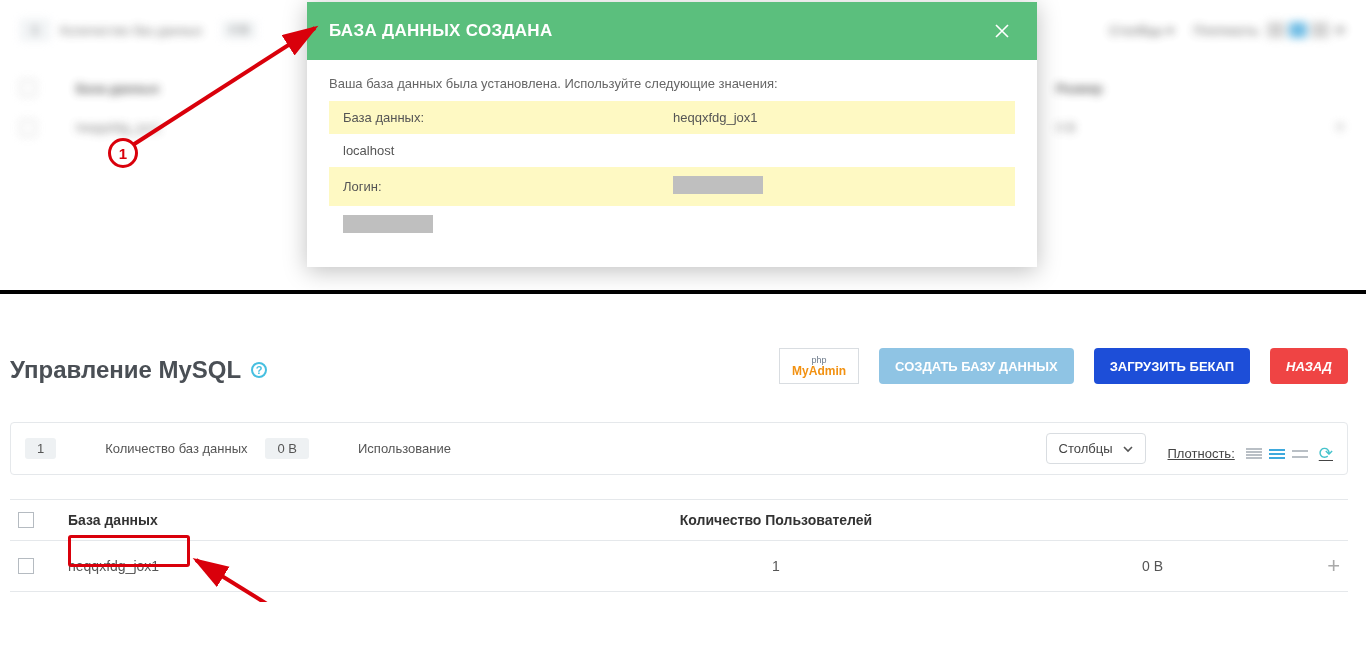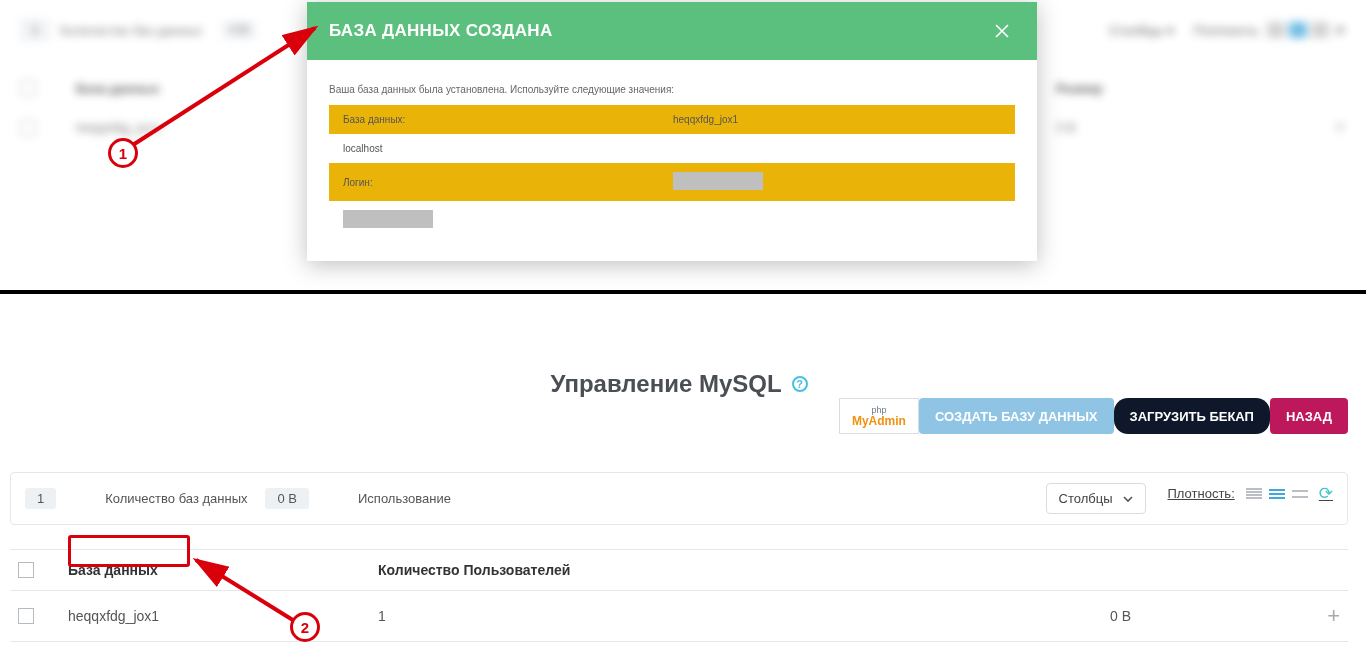--- a/index.html
+++ b/index.html
@@ -27,72 +27,72 @@
   .blur-col2 { width:620px; }
   .blur-col3 { flex:1; }
 
   .blur-row { display:flex; align-items:center; margin-top:20px; font-size:13px; color:#666; }
 
   
   .modal { position: absolute; left: 307px; top: 2px; width: 730px; background: #fff; box-shadow: 0 4px 22px rgba(0,0,0,0.25); }
   .modal-header { background: #5bbf7d; color: #fff; display: flex; align-items: center; justify-content: space-between; padding: 16px 22px; font-size: 17px; font-weight: 700; letter-spacing: .3px; }
   .modal-close { width: 26px; height: 26px; cursor:pointer; display:flex; align-items:center; justify-content:center; }
   .modal-close svg { width: 18px; height:18px; stroke:#fff; stroke-width:2.2; }
-  .modal-body { padding: 24px 22px 22px 22px; color:#666; font-size:10px; }
+  .modal-body { padding: 16px 22px 22px 22px; color:#666; font-size:13px; }
   .modal-body .intro { margin-bottom:10px; }
   .modal-table { width:100%; }
   .modal-table .mrow { display:flex; align-items:center; padding:9px 14px; }
-  .modal-table .mrow.alt { background:#eab308; }
+  .modal-table .mrow.alt { background:#fef9c3; }
   .modal-table .mlabel { width:330px; color:#555; }
   .modal-table .mval { color:#555; }
   .secret { display:inline-block; width:90px; height:18px; background:#bfbfbf; }
 
   
   .arrow1 { position:absolute; left:115px; top:20px; pointer-events:none; }
   .arrow1 svg { width:220px; height:140px; }
   .badge-num { position:absolute; width:30px; height:30px; border:3px solid #d9000b; border-radius:50%; display:flex; align-items:center; justify-content:center; color:#d9000b; font-weight:600; font-size:15px; background:#fff; }
 
   
   .divider { height:4px; background:#000; width:100%; }
 
   
   .bottom { padding: 16px 18px 10px 10px; position:relative; }
-  .page-title-row { display:flex; align-items:center; margin:60px 0 38px 0;flex-direction:column; }
+  .page-title-row { display:flex; align-items:flex-end; margin:38px 0 38px 0; }
   .page-title { font-size:24px; font-weight:600; color:#4a4f55; display:flex; align-items:center; gap:10px; }
   .help-icon { width:16px; height:16px; border:2px solid #46bfe0; border-radius:50%; color:#46bfe0; font-size:11px; display:flex;align-items:center;justify-content:center; font-weight:700; }
-  .title-actions { margin-left:auto; display:flex; gap:0; }
+  .title-actions { margin-left:auto; display:flex; gap:20px; }
   .btn { height:36px; display:flex; align-items:center; padding:0 16px; border-radius:4px; font-size:13px; font-weight:600; cursor:pointer; border:none; color:#fff; }
   .btn-phpmyadmin { background:#fff; border:1px solid #d9dde1; padding:3px 12px; height:36px; display:flex; flex-direction:column; align-items:center; justify-content:center; line-height:1.0; }
   .btn-phpmyadmin .l1 { color:#6d7a8a; font-size:9px; font-weight:400; }
   .btn-phpmyadmin .l2 { color:#f29111; font-size:12px; font-weight:700; }
   .btn-create { background:#8fc4e4; }
-  .btn-upload { background:#0f172a;border-radius:14px; }
-  .btn-back   { background:#be185d; }
+  .btn-upload { background:#1d4ed8; }
+  .btn-back   { background:#ef4444;font-style:italic; }
 
   .stats-bar { border:1px solid #e5e8eb; border-radius:4px; display:flex; align-items:center; padding:10px 14px; gap:18px; margin-bottom:24px; }
   .pill { background:#eef1f3; border-radius:3px; padding:3px 12px; font-size:13px; color:#555; }
   .stat-label { font-size:13px; color:#555;margin-left:31px; }
-  .stats-bar .right { margin-left:auto; display:flex; align-items:flex-start; gap:22px;padding-left:18px; }
+  .stats-bar .right { margin-left:auto; display:flex; align-items:flex-end; gap:22px;padding-left:18px; }
   .columns-dd { border:1px solid #d9dde1; border-radius:4px; padding:7px 12px; display:flex; align-items:center; gap:10px; font-size:13px; color:#444; cursor:pointer; }
   .columns-dd svg { width:10px; height:10px; }
   .density-ctl { display:flex; align-items:center; gap:10px;text-decoration:underline; }
   .density-ctl .label { font-size:13px; color:#444; }
   .density-icons { display:flex; gap:5px; }
   .density-icons .d { width:18px; height:16px; border-radius:2px; cursor:pointer; display:flex; flex-direction:column; justify-content:space-around; padding:2px 1px; }
   .density-icons .d .bar { height:2px; background:#b9bfc5; }
   .density-icons .d.active .bar { background:#3ea9dd; }
   .refresh-icon { color:#45c3cc; font-size:17px; cursor:pointer; }
 
   .tbl { width:100%; border-top:1px solid #e5e8eb; }
   .tbl .thead, .tbl .trow { display:flex; align-items:center; padding:12px 8px; border-bottom:1px solid #e5e8eb; }
   .tbl .thead { font-weight:700; color:#333; font-size:14px; }
   .tbl .trow { font-size:14px; color:#555; }
   .tbl .c-chk { width:50px; }
-  .tbl .c-name { width:310px; }
-  .tbl .c-users { width:732px; }
+  .tbl .c-name { width:342px; }
+  .tbl .c-users { width:732px;text-align:center; }
   .tbl .c-size { flex:1; }
   .tbl .c-add { width:40px; text-align:right; color:#aaa; font-size:22px; font-weight:300; cursor:pointer; }
   .chk { width:16px; height:16px; border:1px solid #b5bbc1; background:#fff; cursor:pointer; }
 
   .red-box { position:absolute; border:3px solid #d9000b; border-radius:3px; pointer-events:none; }
   .arrow2 { position:absolute; pointer-events:none; }
   .arrow2 svg { width:130px; height:80px; }
 </style>
 </head>
 <body>

